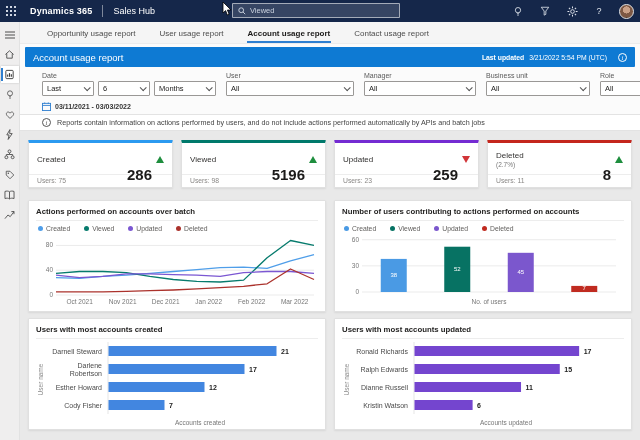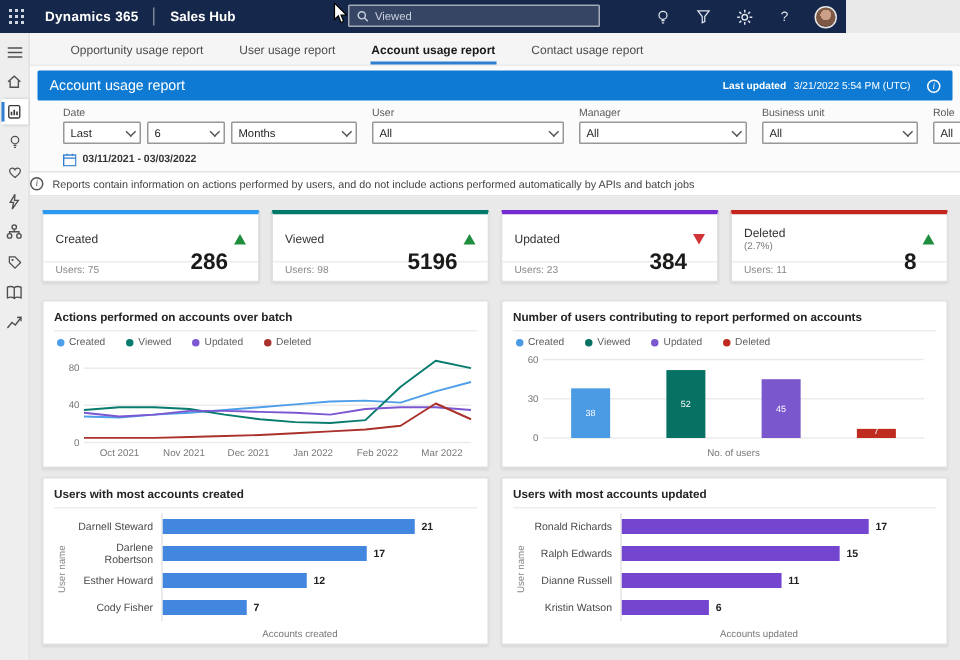--- a/index.html
+++ b/index.html
@@ -1,26 +1,26 @@
 <!DOCTYPE html>
 <html><head>
 <meta charset="utf-8">
 <style>
   * { margin:0; padding:0; box-sizing:border-box; }
   html,body { width:640px; height:440px; overflow:hidden; }
   body { font-family:"Liberation Sans", sans-serif; background:#e9e9e9; position:relative; font-size:8px; color:#333; }
 
   
-  .topbar { position:absolute; left:0; top:0; width:564px; height:22px; background:#15274a; display:flex; align-items:center; color:#fff; z-index:5; }
+  .topbar { position:absolute; left:0; top:0; width:640px; height:22px; background:#15274a; display:flex; align-items:center; color:#fff; z-index:5; }
   .waffle { width:22px; height:22px; display:flex; align-items:center; justify-content:center; cursor:pointer; }
   .waffle-grid { display:grid; grid-template-columns:repeat(3,2.5px); grid-template-rows:repeat(3,2.5px); gap:1.5px; }
   .waffle-grid i { background:#cfd6e2; }
   .app-title { font-size:9px; font-weight:bold; padding:0 10px 0 8px; letter-spacing:.2px; }
   .nav-divider { width:1px; height:12px; background:rgba(255,255,255,.45); }
-  .hub-title { font-size:9px; font-weight:bold; padding:0 10px; }
+  .hub-title { font-size:9px; font-weight:normal; padding:0 10px; }
   .search-box { position:absolute; left:232px; top:3px; width:168px; height:15px; background:rgba(255,255,255,.14); border:1px solid rgba(255,255,255,.55); border-radius:1px; display:flex; align-items:center; gap:4px; padding:0 5px; color:#c9d1de; cursor:text; }
   .search-box .ph { font-size:7.5px; }
   .top-icons { position:absolute; right:6px; top:0; height:22px; display:flex; align-items:center; gap:13px; }
   .top-icon { width:14px; height:14px; display:flex; align-items:center; justify-content:center; cursor:pointer; color:#dfe4ec; font-size:9px; }
   .avatar { width:15px; height:15px; border-radius:50%; background:radial-gradient(circle at 50% 38%, #caa188 0 34%, #7d5844 35% 70%, #5d4234 71%); border:1px solid #e6e6e6; cursor:pointer; }
 
   
   .tabrow { position:absolute; left:20px; top:22px; width:620px; height:22px; background:#f5f5f5; display:flex; align-items:flex-end; gap:22px; padding:0 0 0 26px; border-bottom:1px solid #ececec; }
   .tab { font-size:8px; color:#4c4c4c; padding:0 1px 5px; cursor:pointer; white-space:nowrap; }
   .tab.active { color:#1b1a19; font-weight:bold; border-bottom:2px solid #2f7fd0; padding-bottom:3px; }
@@ -41,25 +41,25 @@
   .header-right { margin-left:auto; display:flex; align-items:center; gap:5px; font-size:6.8px; }
   .header-right .lu-label { font-weight:bold; }
   .info-circle { width:9px; height:9px; border:1px solid #fff; border-radius:50%; font-size:6.5px; display:flex; align-items:center; justify-content:center; margin-left:6px; cursor:pointer; font-style:italic; font-family:"Liberation Serif",serif; }
 
   .filters { position:absolute; left:22px; top:28px; display:flex; gap:10px; }
   .fgroup { display:flex; flex-direction:column; gap:2px; }
   .flabel { font-size:7px; color:#5a5a5a; }
   .frow { display:flex; gap:4px; }
   .select { height:15px; background:#fff; border:1px solid #9a9896; border-radius:1px; display:flex; align-items:center; justify-content:space-between; padding:0 4px; font-size:7.5px; color:#252423; cursor:pointer; }
   .chev { width:5px; height:5px; border-right:1px solid #555; border-bottom:1px solid #555; transform:rotate(45deg) translateY(-1px); margin-left:5px; }
-  .w-s { width:52px; } .w-m { width:84px; } .w-user { width:128px; } .w-mgr { width:112px; } .w-bu { width:104px; } .w-role { width:96px; }
+  .w-s { width:52px; } .w-m { width:62px; } .w-user { width:128px; } .w-mgr { width:112px; } .w-bu { width:104px; } .w-role { width:96px; }
 
   .dateline { position:absolute; left:22px; top:58px; display:flex; align-items:center; gap:4px; font-size:7px; font-weight:bold; color:#333; cursor:pointer; }
 
-  .infobar { position:absolute; left:0; top:70px; width:620px; height:17px; background:#fff; border-top:1px solid #e3e3e3; border-bottom:1px solid #e3e3e3; display:flex; align-items:center; gap:6px; }
+  .infobar { position:absolute; left:0; top:70px; width:620px; height:17px; background:#fff; border-top:1px solid #e3e3e3; border-bottom:1px solid #e3e3e3; display:flex; align-items:center; gap:6px; padding-left:22px; }
   .infobar .txt { font-size:7.2px; color:#444; }
   .i-icon { width:9px; height:9px; border:1px solid #555; border-radius:50%; color:#555; font-size:6.5px; display:flex; align-items:center; justify-content:center; font-style:italic; font-family:"Liberation Serif",serif; flex:none; }
 
   
   .kpi-row { position:absolute; left:8px; top:96px; width:604px; display:flex; gap:8px; }
   .kpi { width:145px; height:48px; background:#fff; border:1px solid #e0e0e0; border-top-width:3px; box-shadow:0 1px 2px rgba(0,0,0,.08); border-radius:1px; }
   .kpi-top { display:flex; align-items:center; justify-content:space-between; padding:5px 8px 3px; height:31px; }
   .kpi-label { font-size:8px; color:#323130; }
   .kpi-sub { font-size:6.5px; color:#7a7a7a; margin-top:1px; }
   .kpi-num { display:flex; align-items:center; gap:4px; }
@@ -320,21 +320,21 @@
           </div>
       </div>
       <div class="kpi-users">Users: 98</div>
     </div>
     <div class="kpi" style="border-top-color: rgb(116, 43, 210);">
       <div class="kpi-top">
         <div>
             <div class="kpi-label">Updated</div>
           </div>
         <div class="kpi-num">
-            <span class="kpi-value">384</span>
+            <span class="kpi-value">259</span>
             <i class="tri down"></i>
           </div>
       </div>
       <div class="kpi-users">Users: 23</div>
     </div>
     <div class="kpi" style="border-top-color: rgb(196, 38, 29);">
       <div class="kpi-top">
         <div>
           <div class="kpi-label">Deleted</div>
           <div class="kpi-sub">(2.7%)</div>
@@ -382,21 +382,21 @@
           <text x="43.650000000000006" y="71" text-anchor="middle" font-size="6.5" fill="#777">Oct 2021</text>
           <text x="86.65" y="71" text-anchor="middle" font-size="6.5" fill="#777">Nov 2021</text>
           <text x="129.64999999999998" y="71" text-anchor="middle" font-size="6.5" fill="#777">Dec 2021</text>
           <text x="172.65" y="71" text-anchor="middle" font-size="6.5" fill="#777">Jan 2022</text>
           <text x="215.64999999999998" y="71" text-anchor="middle" font-size="6.5" fill="#777">Feb 2022</text>
           <text x="258.65" y="71" text-anchor="middle" font-size="6.5" fill="#777">Mar 2022</text>
         </svg></div>
   </div>
 
   <div class="chart-card" id="card-bar">
-    <div class="chart-title">Number of users contributing to report performed on accounts</div>
+    <div class="chart-title">Number of users contributing to actions performed on accounts</div>
     <div class="legend">
         <div class="legend-item">
           <span class="legend-dot" style="background:#4a9ae4"></span>
           <span class="legend-label">Created</span>
         </div>
         <div class="legend-item">
           <span class="legend-dot" style="background:#077263"></span>
           <span class="legend-label">Viewed</span>
         </div>
         <div class="legend-item">

